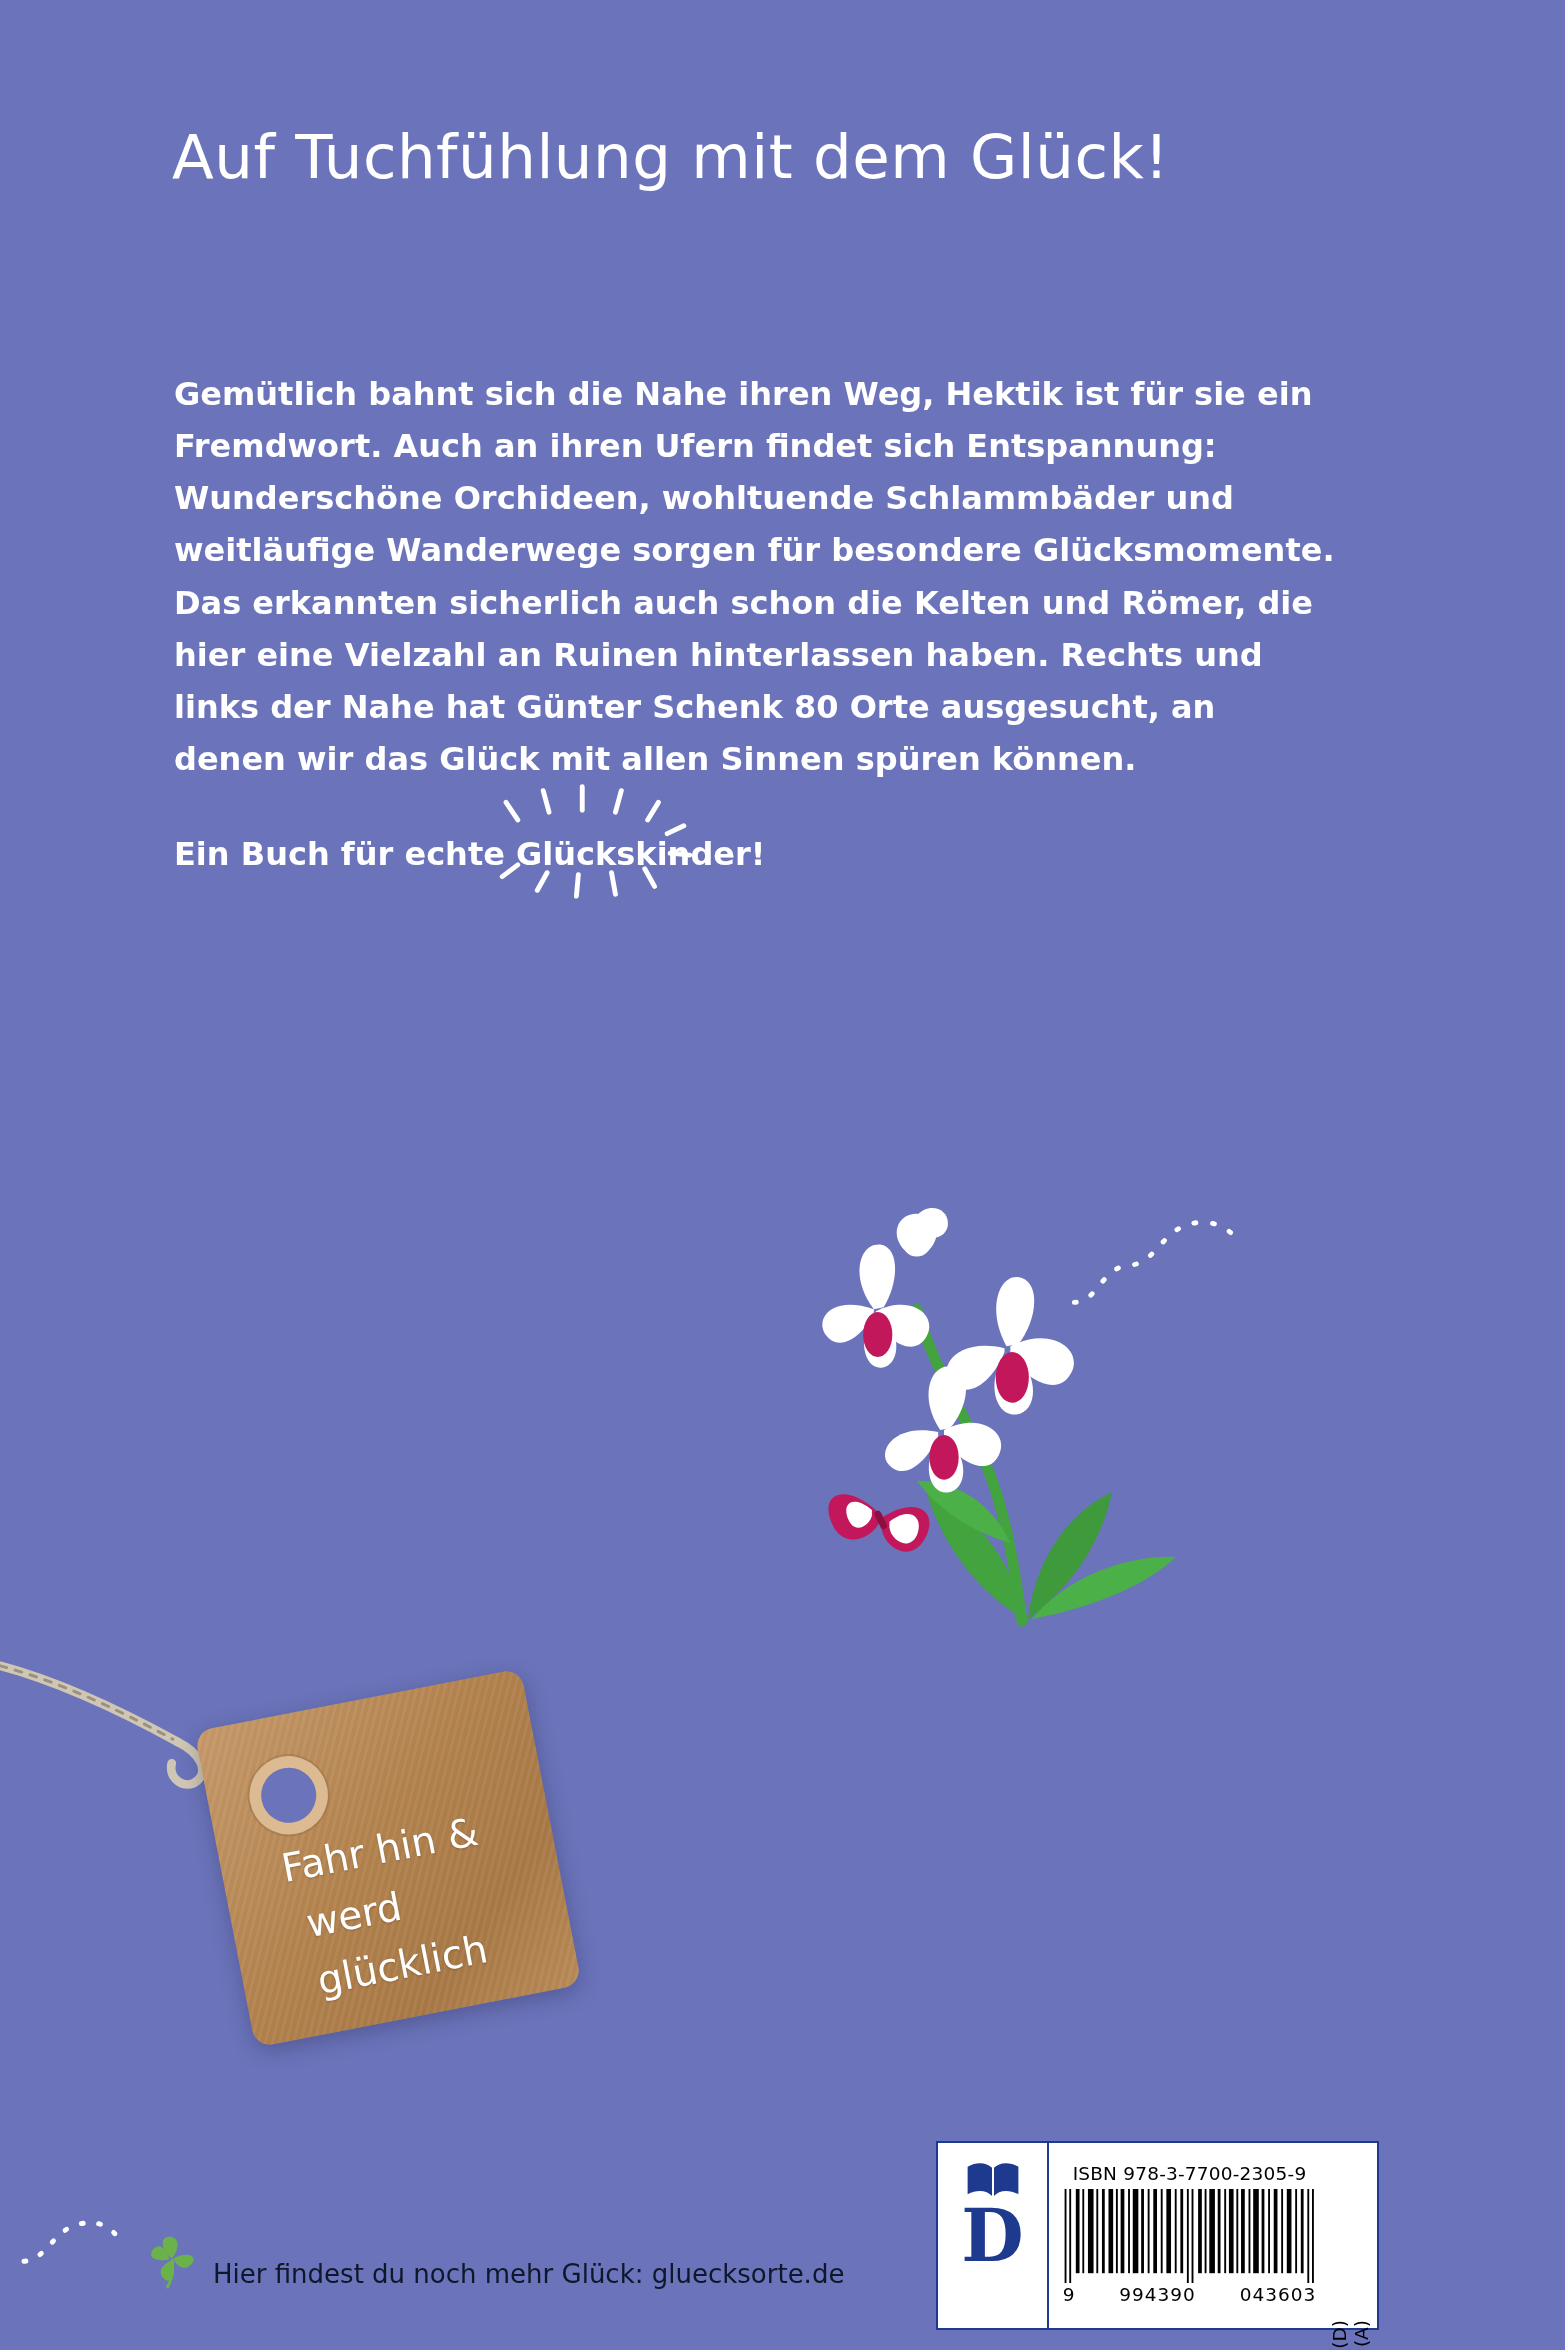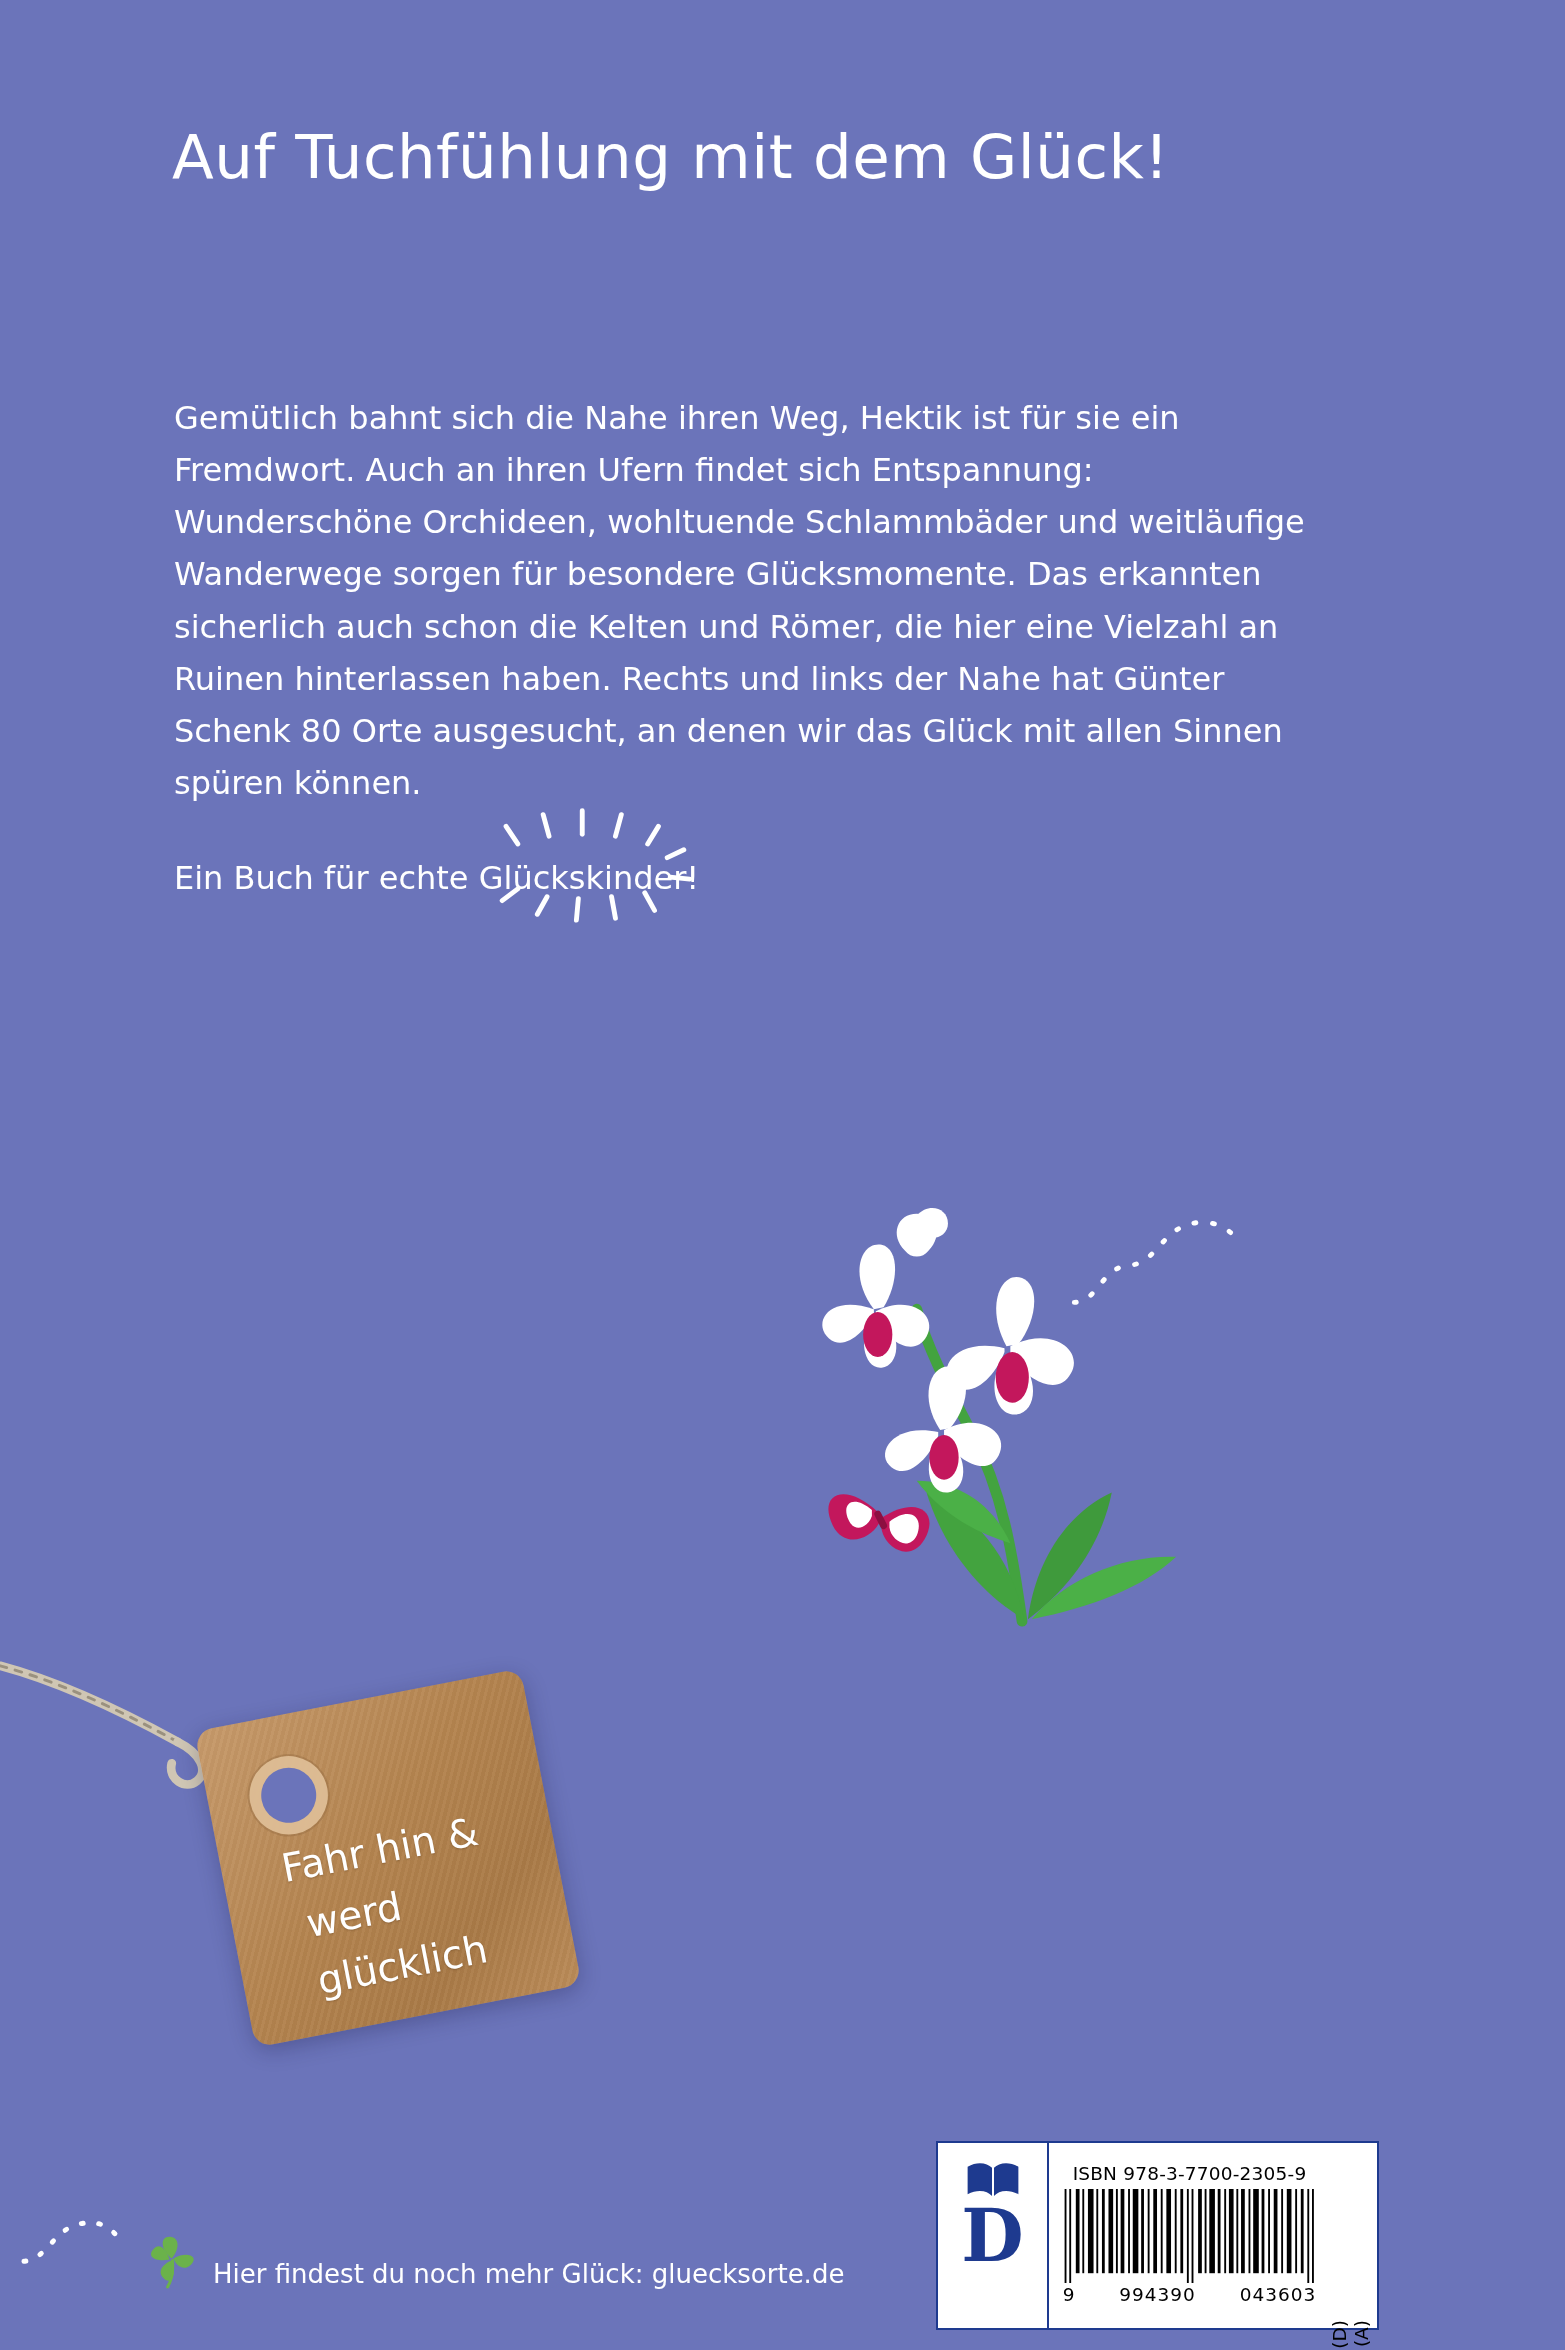--- a/index.html
+++ b/index.html
@@ -32,26 +32,26 @@
     font-weight: 400;
     letter-spacing: 0.5px;
     line-height: 1.1;
     font-family: "DejaVu Sans", sans-serif;
   }
 
   
   .blurb {
     position: absolute;
     left: 174px;
-    top: 392px;
+    top: 368px;
     width: 1161px;
     color: #ffffff;
     font-size: 32px;
     line-height: 1.63;
-    font-weight: 400;
+    font-weight: 700;
   }
   .blurb p {
     margin: 0;
   }
   .blurb p + p {
     margin-top: 43px;
   }
 
   .tagline-wrap {
     position: relative;
@@ -158,21 +158,21 @@
     position: absolute;
     left: 19.5px;
     top: 2185px;
     width: 146px;
     height: 98px;
   }
   .footer-note {
     position: absolute;
     left: 213px;
     top: 2259px;
-    color: #ffffff;
+    color: #0f172a;
     font-size: 26px;
   }
 
   
   .isbn-block {
     position: absolute;
     left: 936px;
     top: 2141px;
     width: 439px;
     height: 185px;

